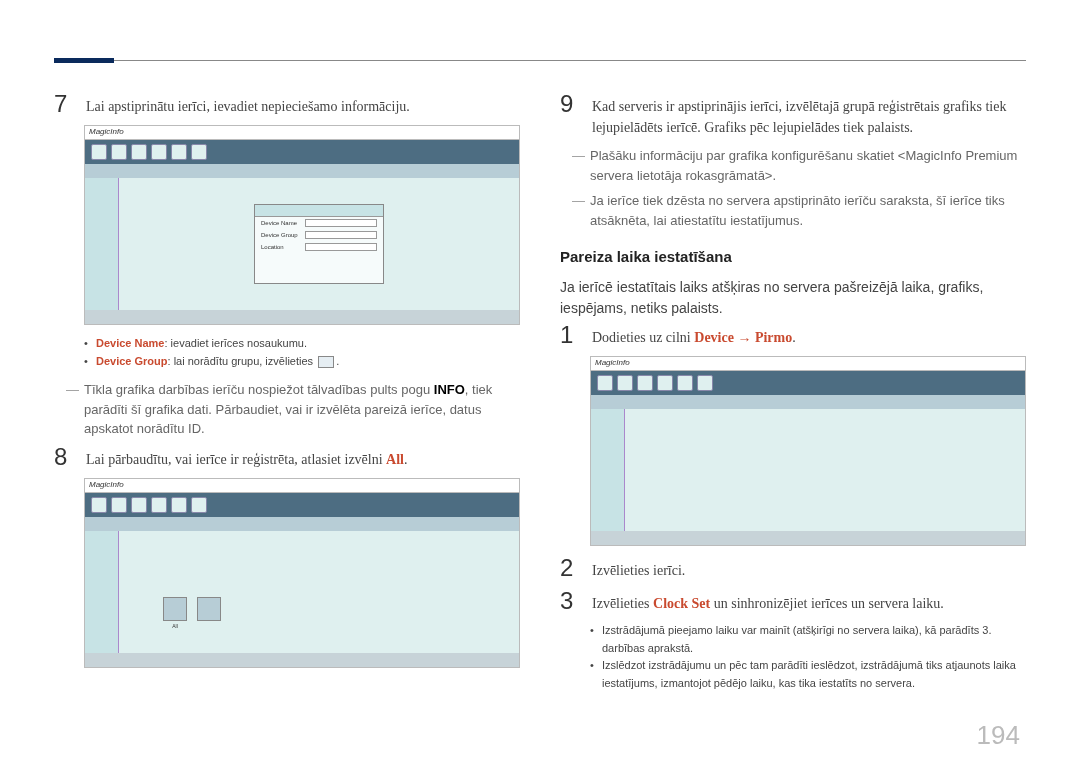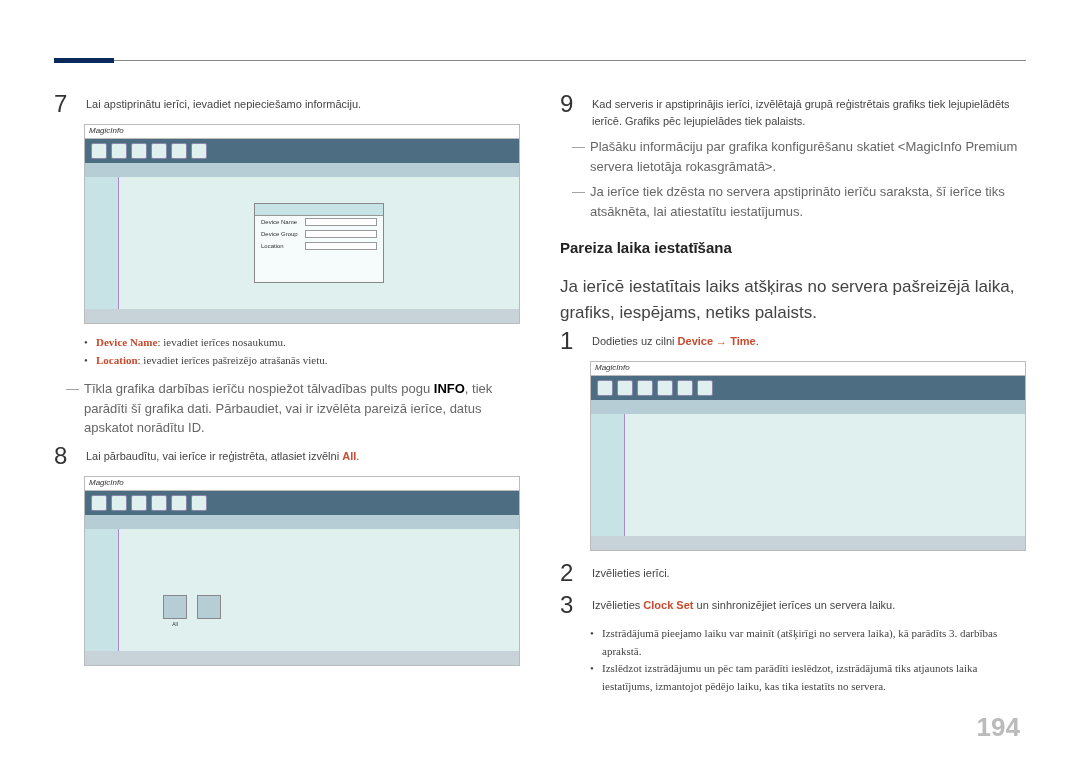--- a/index.html
+++ b/index.html
@@ -30,41 +30,41 @@
     gap: 40px;
   }
   .col { flex: 1; }
   
   .step { display: flex; gap: 12px; margin-bottom: 8px; }
   .num {
     font-size: 24px; font-weight: 300; color: #333;
     width: 20px; text-align: left; line-height: 1;
     flex-shrink: 0;
   }
-  .text { font-size: 11px; color: #444; line-height: 1.5; padding-top: 4px; flex:1; }
+  .text { font-size: 14px; color: #444; line-height: 1.5; padding-top: 4px; flex:1;font-family:Liberation Serif, serif; }
   .bold { font-weight: 700; color: #000; text-align: right; }
   .hl { font-weight: 700; color: #c94a2f; }
   
-  ul.bul { list-style: none; margin: 6px 0 10px 30px; font-family: Liberation Serif, serif; }
+  ul.bul { list-style: none; margin: 6px 0 10px 30px; }
   ul.bul li {
     font-size: 11px; color: #444; line-height: 1.6;
     position: relative; padding-left: 12px;
   }
   ul.bul li::before {
     content: "•"; position: absolute; left: 0; top: 0;
   }
   .note {
     font-size: 13px; color: #666; line-height: 1.5;
     margin: 6px 0 6px 12px;
     position: relative; padding-left: 18px;
   }
   .note::before {
     content: "―"; position: absolute; left: 0; top: 0; color: #999;
   }
-  .par { font-size: 17px; color: #444; line-height: 1.5; margin: 18px 0 4px 30px; }
+  .par { font-size: 14px; color: #444; line-height: 1.5; margin: 12px 0 4px 30px; }
   .h2 {
     font-size: 15px; font-weight: 700; color: #222;
     margin: 18px 0 6px 0;
   }
   
   .iconbtn {
     display: inline-block; width: 16px; height: 12px;
     border: 1px solid #888; background: #e6eef3;
     vertical-align: middle; margin: 0 2px;
   }
@@ -123,22 +123,22 @@
   .dialog .row .lab{width:40px;}
   .dialog .row .inp{flex:1;height:8px;border:1px solid #999;background:#fff;}
   .bigicons {
     position:absolute;left:44px;top:66px;display:flex;gap:10px;
   }
   .bigicons .bi{width:24px;height:24px;background:#b7cdd6;border:1px solid #888;}
   .biglbl{position:absolute;left:44px;top:92px;display:flex;gap:10px;}
   .biglbl span{width:24px;font-size:5px;color:#333;text-align:center;}
   
   .pagenum {
-    position: absolute; right: 60px; bottom: 20px;
-    font-size: 26px; color: #bbb; font-weight: 700;
+    position: absolute; right: 60px; bottom: 12px;
+    font-size: 26px; color: #bbb; font-weight: 400;
   }
 </style>
 </head>
 <body>
 
 <div class="topbar"></div>
 
 <div class="cols">
 
   <div class="col">
@@ -178,21 +178,21 @@
         </div>
       </div>
       <div class="status"></div>
     </div>
 
     <ul class="bul">
       <li>
         <span class="hl">Device Name</span><span>: ievadiet ierīces nosaukumu.</span>
       </li>
       <li>
-        <span class="hl">Location</span><span>: ievadiet ierīces pašreizējo atrašanās vietu.</span>
+        <span class="hl">Device Group</span><span>: lai norādītu grupu, izvēlieties </span><span class="iconbtn"></span>.
       </li>
     </ul>
 
     <div class="note">
       <span>Tīkla grafika darbības ierīču nospiežot tālvadības pults pogu </span><span class="bold">INFO</span><span>, tiek parādīti šī grafika dati. Pārbaudiet, vai ir izvēlēta pareizā ierīce, datus apskatot norādītu ID.</span>
     </div>
 
     <div class="step">
       <div class="num">8</div>
       <div class="text">
@@ -240,21 +240,21 @@
     <div class="note">
       <span>Ja ierīce tiek dzēsta no servera apstiprināto ierīču saraksta, šī ierīce tiks atsāknēta, lai atiestatītu iestatījumus.</span>
     </div>
 
     <div class="h2">Pareiza laika iestatīšana</div>
     <div class="par" style="margin-left:0">Ja ierīcē iestatītais laiks atšķiras no servera pašreizējā laika, grafiks, iespējams, netiks palaists.</div>
 
     <div class="step">
       <div class="num">1</div>
       <div class="text">
-        <span>Dodieties uz cilni </span><span class="hl">Device → Time</span><span>.</span>
+        <span>Dodieties uz cilni </span><span class="hl">Device → Pirmo</span><span>.</span>
       </div>
     </div>
 
     <div class="shot h3 shot-wrap">
       <div class="titlebar" data-logo="MagicInfo"></div>
       <div class="toolbar">
         <div class="ico"></div>
         <div class="ico"></div>
         <div class="ico"></div>
         <div class="ico"></div>

